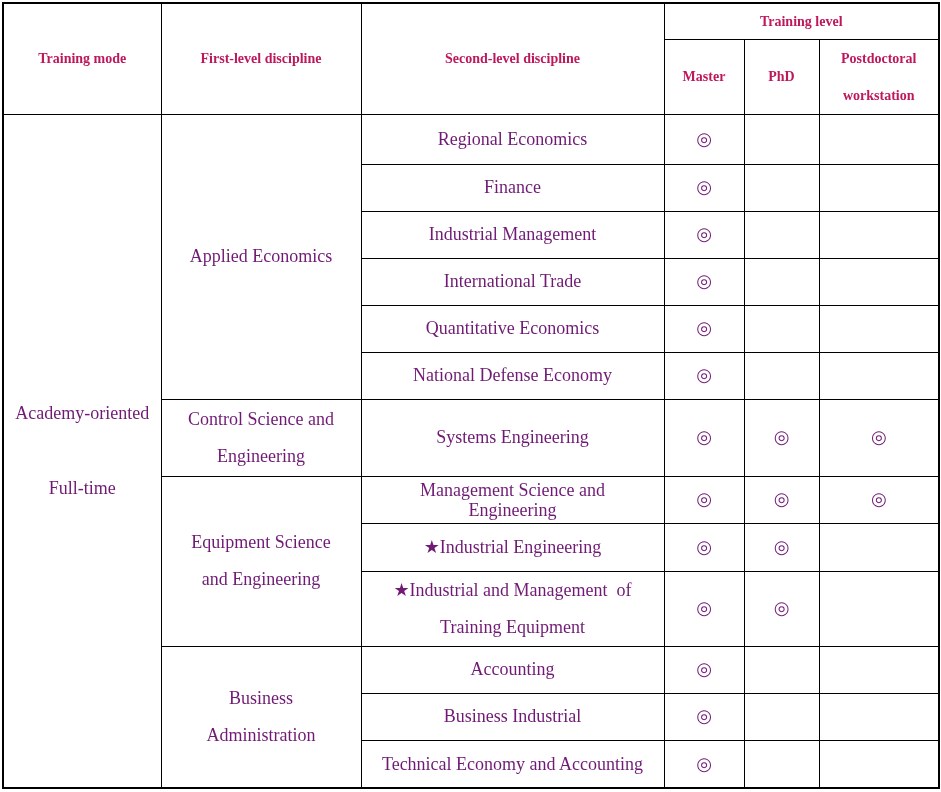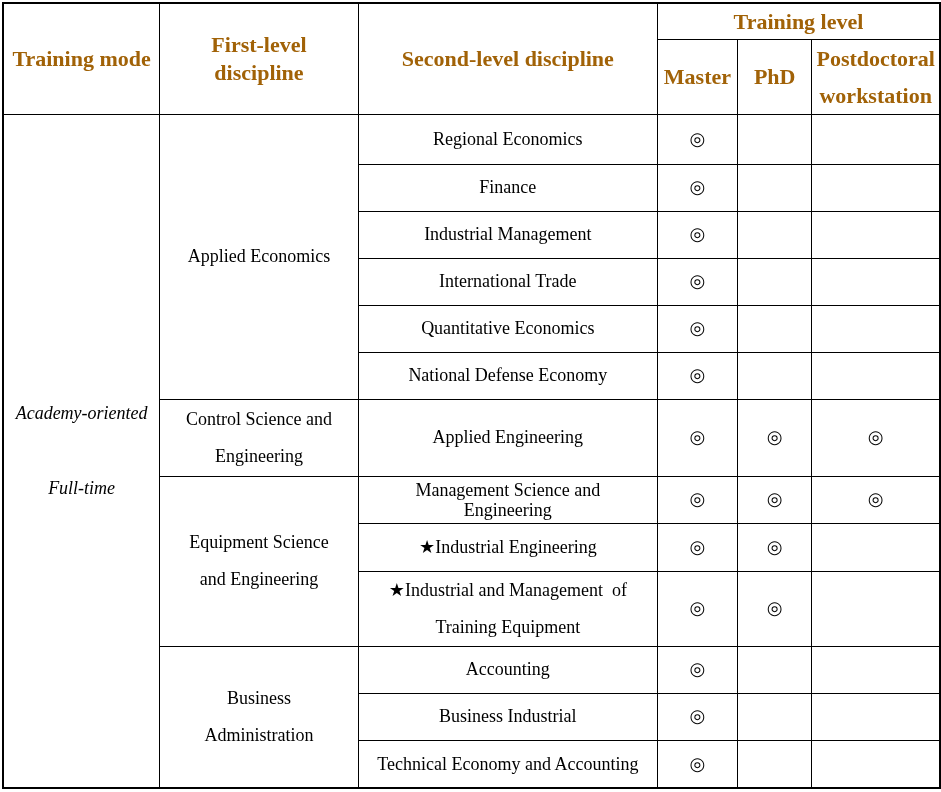--- a/index.html
+++ b/index.html
@@ -15,42 +15,42 @@
     border: 2px solid #000;
   }
   .disc th, .disc td {
     border: 1px solid #000;
     text-align: center;
     vertical-align: middle;
     padding: 0 4px;
     overflow: hidden;
   }
   .disc th {
-    color: #a16207;
+    color: #be185d;
     font-weight: bold;
-    font-size: 22px;
+    font-size: 14px;
     line-height: 1.25;
     margin-left: 28px;
   }
   .disc td {
-    color: #000000;
+    color: #701a75;
     font-size: 18px;
     line-height: 1.25;
   }
   tr.hr1 { height: 36px; }
   tr.hr2 { height: 73px; }
   tr.h50 { height: 50px; }
   tr.h47 { height: 47px; }
   tr.h48 { height: 48px; margin-left: 20px; }
   tr.h77 { height: 77px; }
   tr.h75 { height: 75px; }
   .line { white-space: pre-wrap; }
   .lh2 .line { line-height: 37px; }
   .tight .line { line-height: 20px; }
-  .mode-cell .line { line-height: 75px; font-style: italic; }
+  .mode-cell .line { line-height: 75px; }
   .mark { font-size: 18px; color: #595959; }
 </style>
 </head>
 <body>
 
 <table class="disc">
   <colgroup>
     <col style="width:158px">
       <col style="width:200px">
       <col style="width:303px">
@@ -114,21 +114,21 @@
       <td>National Defense Economy</td>
       <td class="mark">◎</td>
       <td class="mark"></td>
       <td class="mark"></td>
     </tr>
     <tr class="h77">
       <td class="lh2">
         <div class="line">Control Science and</div>
         <div class="line">Engineering</div>
       </td>
-      <td>Applied Engineering</td>
+      <td>Systems Engineering</td>
       <td class="mark">◎</td>
       <td class="mark">◎</td>
       <td class="mark">◎</td>
     </tr>
     <tr class="h47">
       <td rowspan="3" class="lh2">
         <div class="line">Equipment Science</div>
         <div class="line">and Engineering</div>
       </td>
       <td class="tight">

